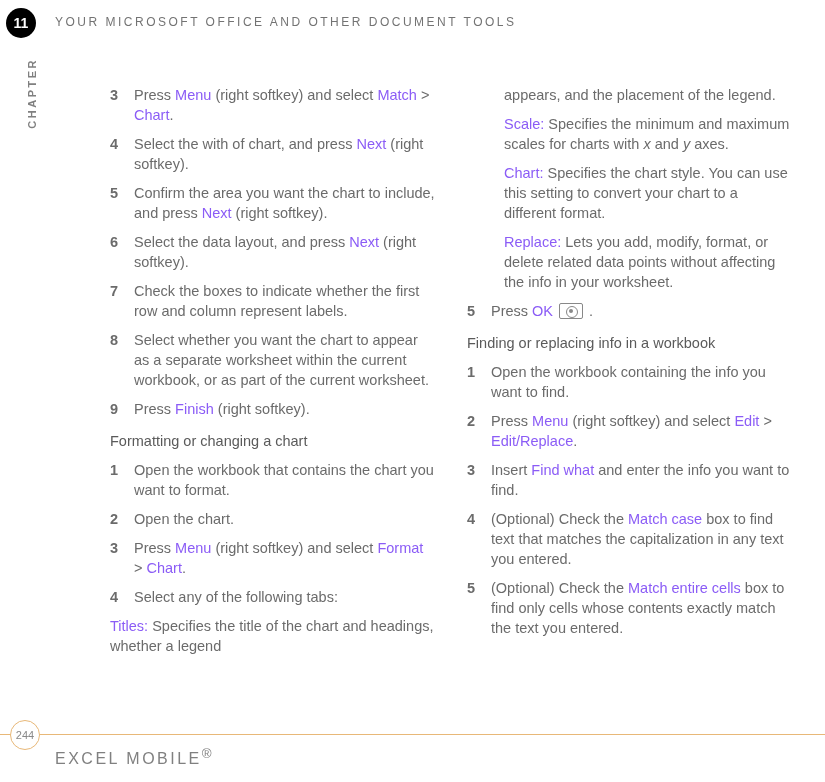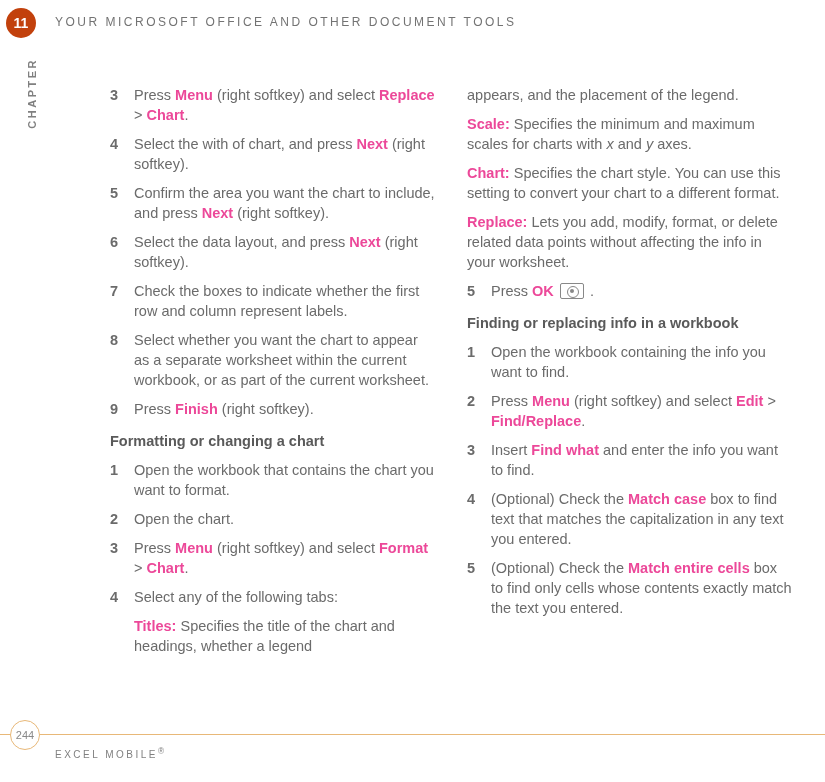--- a/index.html
+++ b/index.html
@@ -18,21 +18,21 @@
       width: 100%;
       height: 30px;
     }
     .chapter-badge {
       position: absolute;
       top: 0;
       left: 6px;
       width: 30px;
       height: 30px;
       border-radius: 50%;
-      background: #c2410c;
+      background: #000000;
       color: #fff;
       display: flex;
       align-items: center;
       justify-content: center;
       font-size: 14px;
       font-weight: bold;
     }
     .header-title {
       position: absolute;
       top: 7px;
@@ -72,33 +72,33 @@
     }
     .num {
       font-weight: bold;
       color: #6b6b6b;
       width: 24px;
       flex-shrink: 0;
     }
     .txt {
       flex: 1;
     }
-    .b { font-weight: bold; color: #ec4899; }
+    .b { font-weight: normal; color: #8b5cf6; }
     .section-head {
-      font-weight: bold;
+      font-weight: normal;
       color: #5a5a5a;
       margin-top: 12px;
       margin-bottom: 9px;
     }
     .sub-desc {
-      margin-left: 24px;
       margin-bottom: 9px;
     }
     .sub-desc-r {
       margin-bottom: 9px;
+      margin-left: 37px;
     }
     .it { font-style: italic; }
     .ok-icon {
       display: inline-block;
       width: 24px;
       height: 16px;
       border: 1px solid #888;
       border-radius: 2px;
       vertical-align: middle;
       position: relative;
@@ -153,42 +153,42 @@
       color: #888;
       display: flex;
       align-items: center;
       justify-content: center;
       font-size: 11px;
     }
     .footer-title {
       position: absolute;
       top: 12px;
       left: 55px;
-      font-size: 10px;
+      font-size: 16px;
       letter-spacing: 2.5px;
       color: #808080;
     }
   </style>
 </head>
 <body>
 
 <div class="header">
   <div class="chapter-badge">11</div>
   <div class="header-title">YOUR MICROSOFT OFFICE AND OTHER DOCUMENT TOOLS</div>
 </div>
 
 <div class="chapter-vertical">CHAPTER</div>
 
 <div class="content">
 
   <div class="col">
 
     <div class="list-item">
       <div class="num">3</div>
-      <div class="txt"><span>Press </span><span class="b">Menu</span><span> (right softkey) and select </span><span class="b">Replace</span><span> &gt; </span><span class="b">Chart</span><span>.</span></div>
+      <div class="txt"><span>Press </span><span class="b">Menu</span><span> (right softkey) and select </span><span class="b">Match</span><span> &gt; </span><span class="b">Chart</span><span>.</span></div>
     </div>
 
     <div class="list-item">
       <div class="num">4</div>
       <div class="txt"><span>Select the with of chart, and press </span><span class="b">Next</span><span> (right softkey).</span></div>
     </div>
 
     <div class="list-item">
       <div class="num">5</div>
       <div class="txt"><span>Confirm the area you want the chart to include, and press </span><span class="b">Next</span><span> (right softkey).</span></div>
@@ -257,21 +257,21 @@
 
     <div class="section-head">Finding or replacing info in a workbook</div>
 
     <div class="list-item">
       <div class="num">1</div>
       <div class="txt">Open the workbook containing the info you want to find.</div>
     </div>
 
     <div class="list-item">
       <div class="num">2</div>
-      <div class="txt"><span>Press </span><span class="b">Menu</span><span> (right softkey) and select </span><span class="b">Edit</span><span> &gt; </span><span class="b">Find/Replace</span><span>.</span></div>
+      <div class="txt"><span>Press </span><span class="b">Menu</span><span> (right softkey) and select </span><span class="b">Edit</span><span> &gt; </span><span class="b">Edit/Replace</span><span>.</span></div>
     </div>
 
     <div class="list-item">
       <div class="num">3</div>
       <div class="txt"><span>Insert </span><span class="b">Find what</span><span> and enter the info you want to find.</span></div>
     </div>
 
     <div class="list-item">
       <div class="num">4</div>
       <div class="txt"><span>(Optional) Check the </span><span class="b">Match case</span><span> box to find text that matches the capitalization in any text you entered.</span></div>

